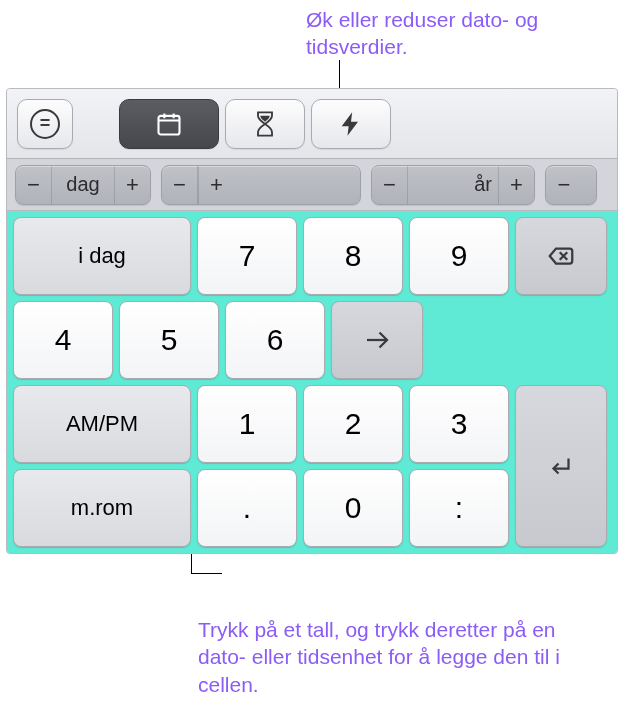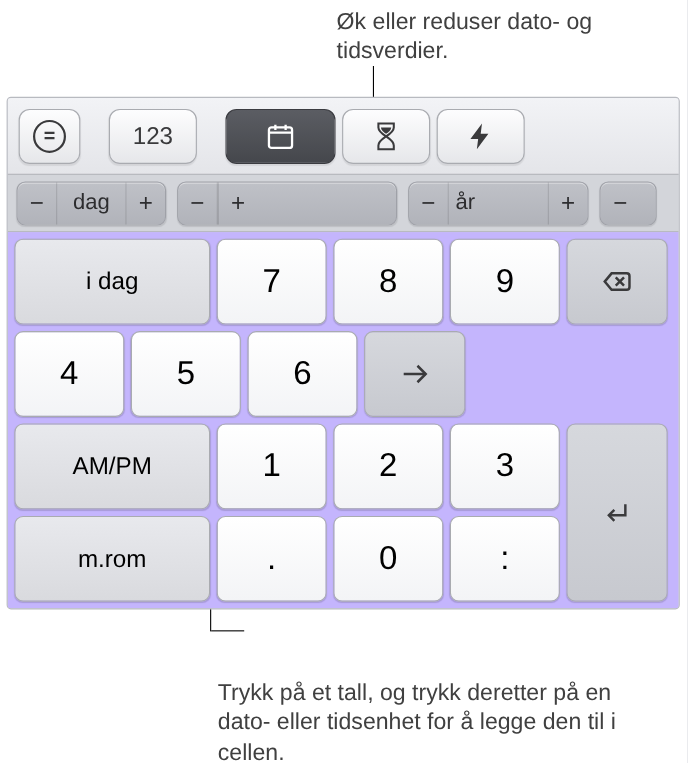--- a/index.html
+++ b/index.html
@@ -8,21 +8,21 @@
     background: #fff;
     width: 625px;
     height: 713px;
     position: relative;
     color: #000;
   }
   .callout {
     position: absolute;
     font-size: 21px;
     line-height: 1.3;
-    color: #404040;
+    color: #8b5cf6;
   }
   .callout.top {
     left: 306px;
     top: 6px;
     width: 300px;
   }
   .callout.bottom {
     left: 198px;
     top: 616px;
     width: 400px;
@@ -111,21 +111,21 @@
   }
   .unit.day   { width: 136px; }
   .unit.month { width: 200px; }
   .unit.year  { width: 164px; }
   .unit .sepL { border-right: 1px solid rgba(0,0,0,.12); }
   .unit .sepR { border-left:  1px solid rgba(0,0,0,.12); }
   .unit-clip {
     width: 52px; overflow: hidden;
   }
   .pad {
-    background: #c4b5fd;
+    background: #5eead4;
     padding: 6px;
   }
   .row {
     display: flex;
     gap: 6px;
     margin-bottom: 6px;
   }
   .row:last-child { margin-bottom: 0; }
   .key {
     height: 78px;
@@ -149,23 +149,20 @@
 <div class="callout-line line-bottom-v"></div>
 <div class="callout-line line-bottom-h"></div>
 
 <div class="panel">
 
   <div class="toolbar">
     <div class="tb-btn tb-circle">
       <span class="equals-circle">=</span>
     </div>
     <div class="tb-sep"></div>
-    <div class="tb-btn tb-wide">
-      <span>123</span>
-    </div>
     <div class="tb-sep"></div>
     <div class="tb-btn tb-w100 tb-sel">
       <svg class="icon" viewBox="0 0 24 24" fill="none" stroke="currentColor" stroke-width="1.8">
         <rect x="3" y="5" width="18" height="16" rx="2"></rect>
           <line x1="3" y1="9" x2="21" y2="9"></line>
           <line x1="8" y1="3" x2="8" y2="7"></line>
           <line x1="16" y1="3" x2="16" y2="7"></line>
       </svg>
     </div>
     <div class="tb-btn tb-wide">
@@ -186,21 +183,21 @@
       <div class="pm sepL">−</div>
       <div class="lbl" style="flex:1;text-align:center">dag</div>
       <div class="pm sepR">+</div>
     </div>
     <div class="unit month">
       <div class="pm sepL">−</div>
       <div class="pm sepR">+</div>
     </div>
     <div class="unit year">
       <div class="pm sepL">−</div>
-      <div class="lbl" style="flex:1;text-align:left">år</div>
+      <div class="lbl" style="flex:1;text-align:right">år</div>
       <div class="pm sepR">+</div>
     </div>
     <div class="unit unit-clip">
       <div class="pm">−</div>
     </div>
   </div>
 
   <div class="pad">
     <div class="row">
       <div class="key fn">i dag</div>

